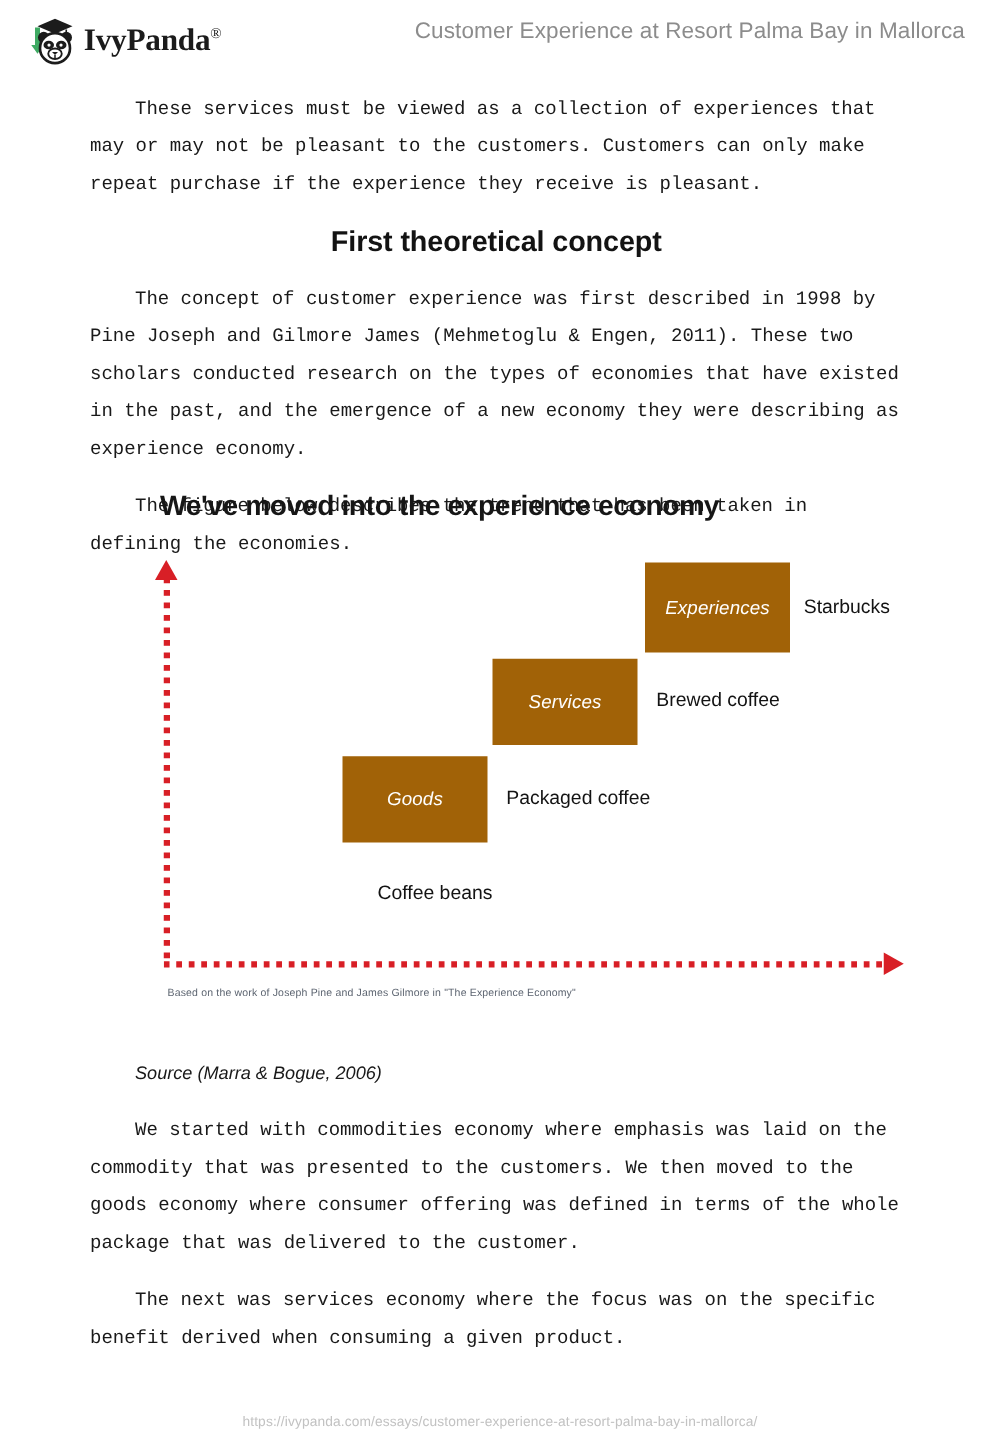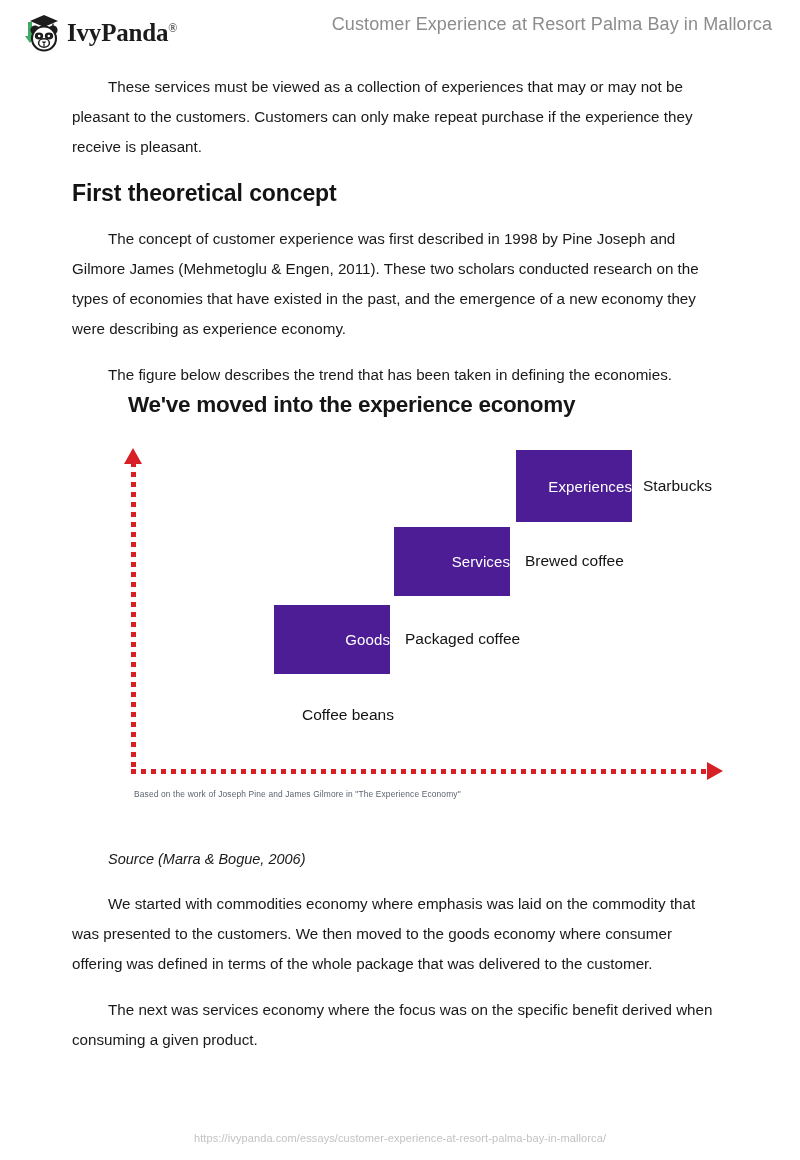--- a/index.html
+++ b/index.html
@@ -70,28 +70,30 @@
     top: 72px;
     width: 650px;
   }
   p.para {
     margin: 0 0 16px 0;
     font-size: 15.2px;
     line-height: 30px;
     text-indent: 36px;
     color: #191919;
     text-align: left;
+    font-family: Liberation Mono, monospace;
   }
   h2.section-heading {
     margin: 16px 0 16px 0;
     font-size: 23px;
     line-height: 30px;
     font-weight: bold;
     color: #131313;
     letter-spacing: -0.1px;
+    text-align: center;
   }
   p.source-line {
     margin: 0 0 16px 0;
     font-size: 14.5px;
     line-height: 28px;
     font-style: italic;
     text-indent: 36px;
     color: #191919;
   }
 
@@ -148,24 +150,25 @@
     left: 597px;
     top: 382px;
     width: 0;
     height: 0;
     border-top: 9px solid transparent;
     border-bottom: 9px solid transparent;
     border-left: 16px solid #d81f26;
   }
   .step-box {
     position: absolute;
-    background: #4c1d95;
+    background: #a16207;
     display: flex;
     align-items: center;
-    justify-content: flex-end;
+    justify-content: center;
+    font-style: italic;
   }
   .step-box span {
     color: #ffffff;
     font-size: 15px;
     font-weight: normal;
     letter-spacing: 0.1px;
     white-space: nowrap;
   }
   .step-label {
     position: absolute;

